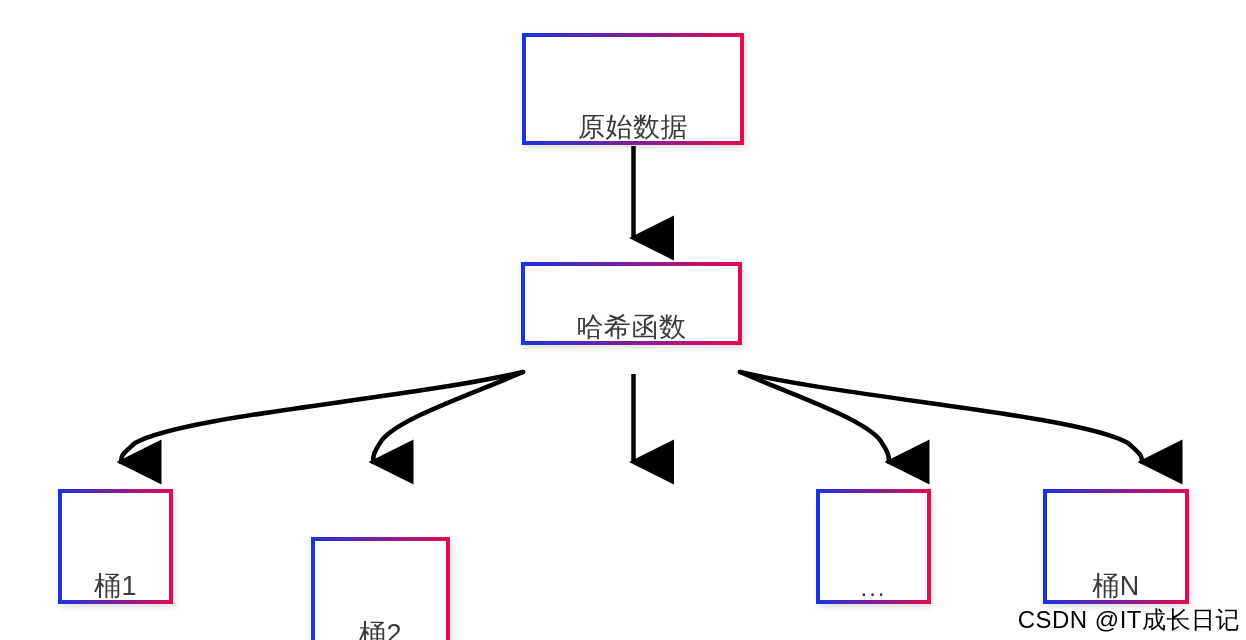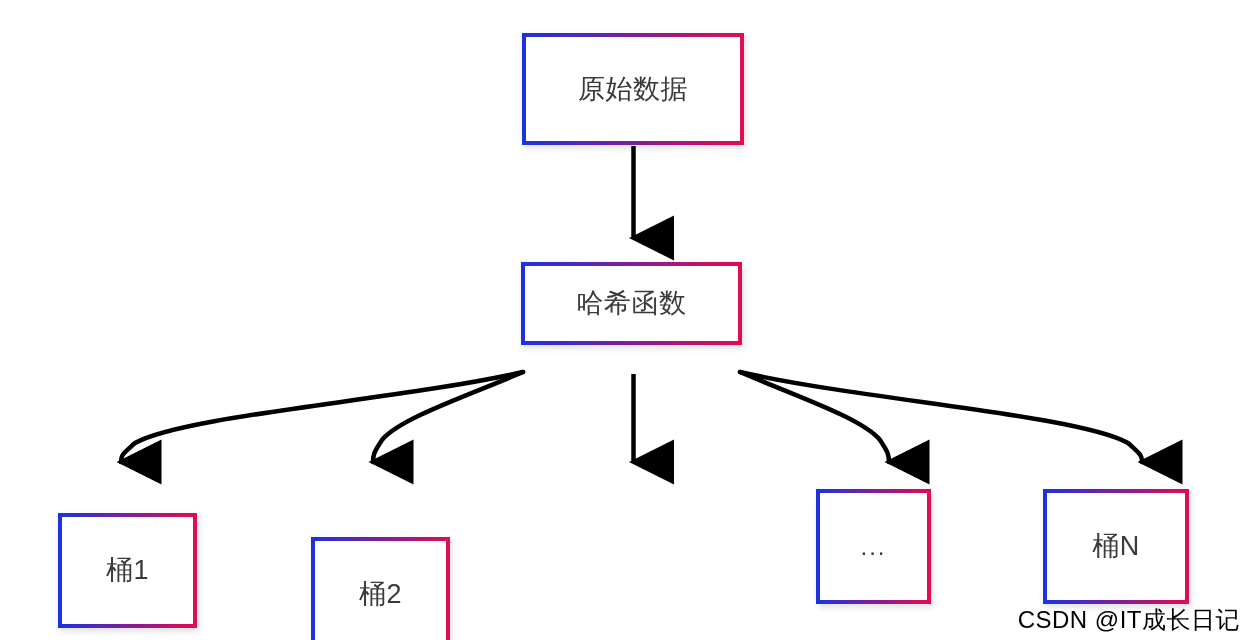--- a/index.html
+++ b/index.html
@@ -19,21 +19,21 @@
   }
   
   .node {
     position: absolute;
     box-sizing: border-box;
     background:
       linear-gradient(#ffffff, #ffffff) padding-box,
       linear-gradient(90deg, var(--c1) 0%, var(--c2) 100%) border-box;
     border: 4px solid transparent;
     display: flex;
-    align-items: center;
+    align-items: flex-end;
     justify-content: center;
     filter: drop-shadow(2px 3px 3px rgba(0,0,0,0.13));
   }
   .node-label {
     color: #3a3a3a;
     font-size: 27px;
     line-height: 1;
     letter-spacing: 0.5px;
     white-space: nowrap;
     user-select: none;
@@ -101,21 +101,21 @@
   </svg>
 
   <div class="node" id="node-source" style="--c1:#1a33e0; --c2:#e30b52; left:522px; top:33px; width:222px; height:112px;">
     <span class="node-label">原始数据</span>
   </div>
 
   <div class="node" id="node-hash" style="--c1:#1a33e0; --c2:#e30b52; left:521px; top:262px; width:221px; height:83px;">
     <span class="node-label">哈希函数</span>
   </div>
 
-  <div class="node" id="node-bucket1" style="--c1:#1a33e0; --c2:#e30b52; left:58px; top:489px; width:139px; height:115px;margin-top:24px;">
+  <div class="node" id="node-bucket1" style="--c1:#1a33e0; --c2:#e30b52; left:58px; top:489px; width:115px; height:115px;">
     <span class="node-label">桶1</span>
   </div>
 
   <div class="node" id="node-bucket2" style="--c1:#1a33e0; --c2:#e30b52; left:311px; top:489px; width:139px; height:115px;margin-top:48px;">
     <span class="node-label">桶2</span>
   </div>
 
 
   <div class="node" id="node-bucketx" style="--c1:#1a33e0; --c2:#e30b52; left:816px; top:489px; width:115px; height:115px;">
     <span class="node-label ellipsis">...</span>

